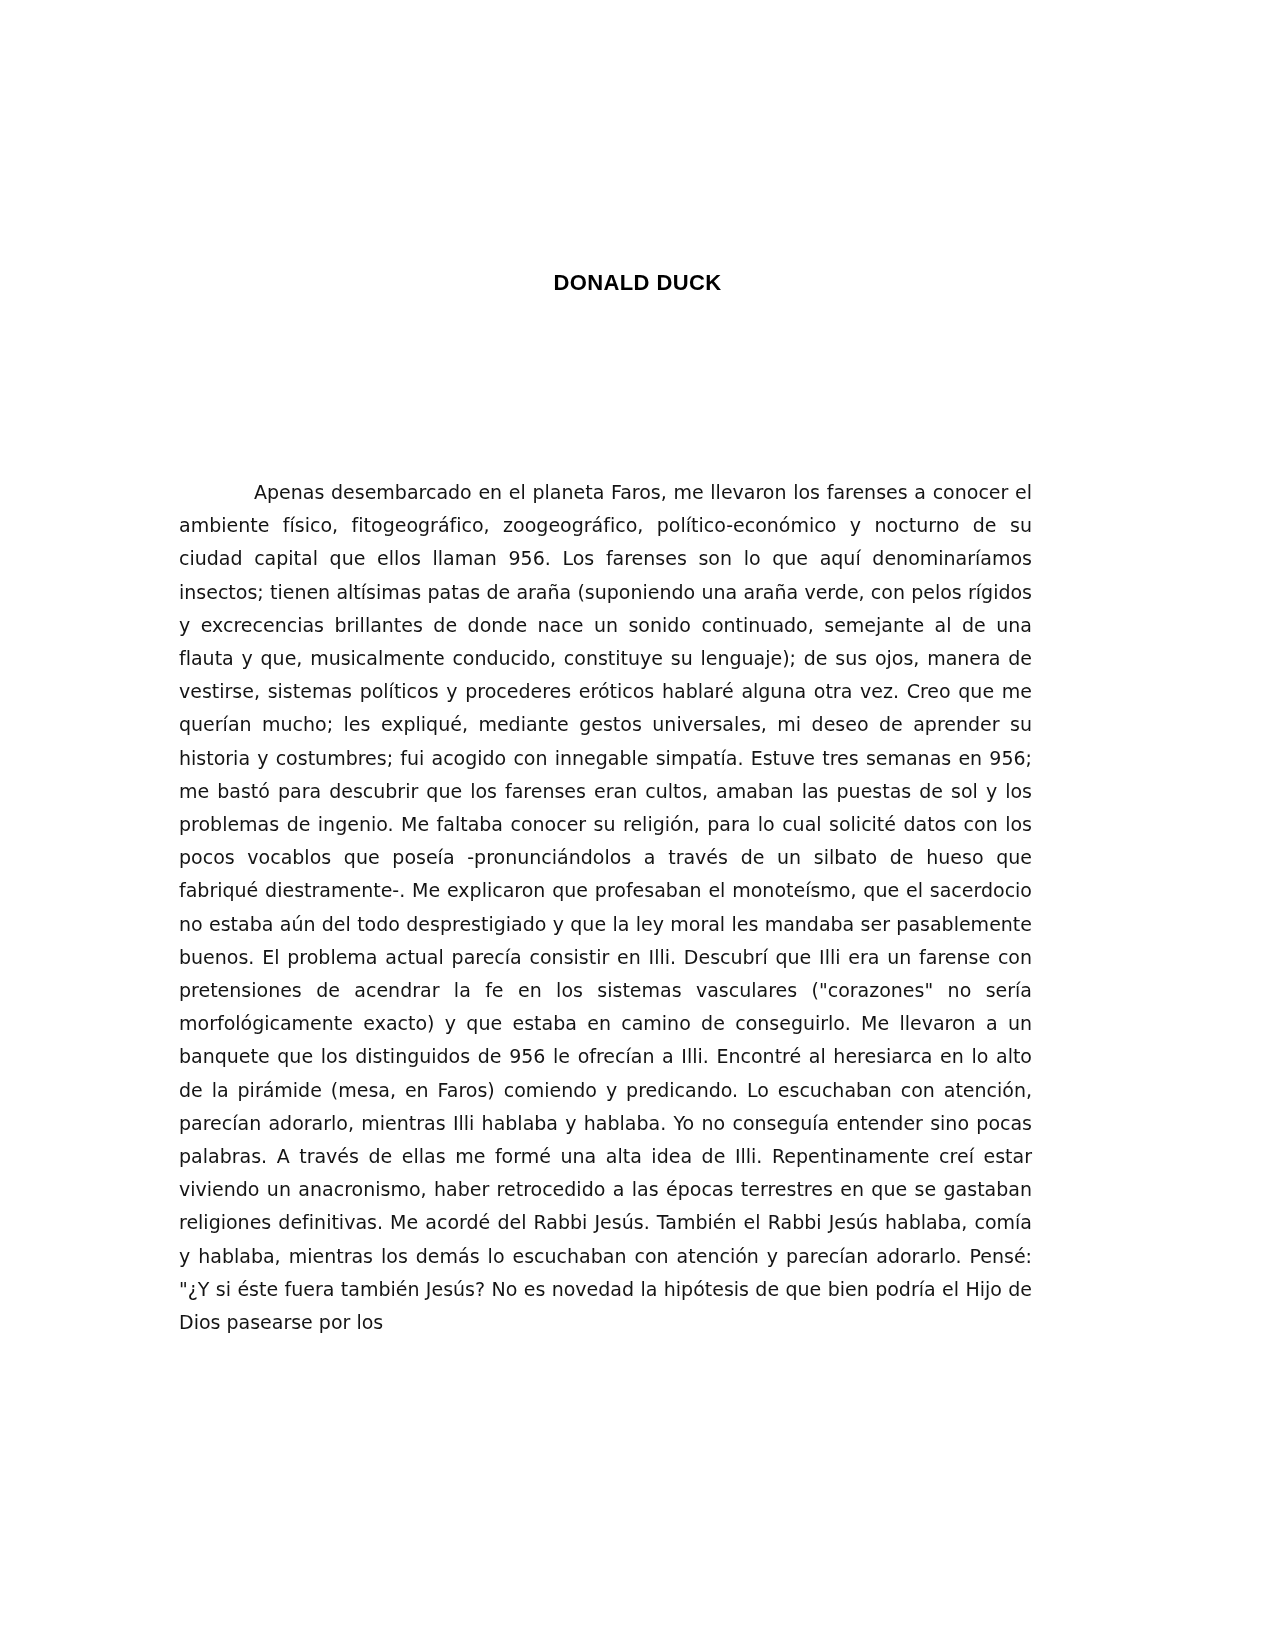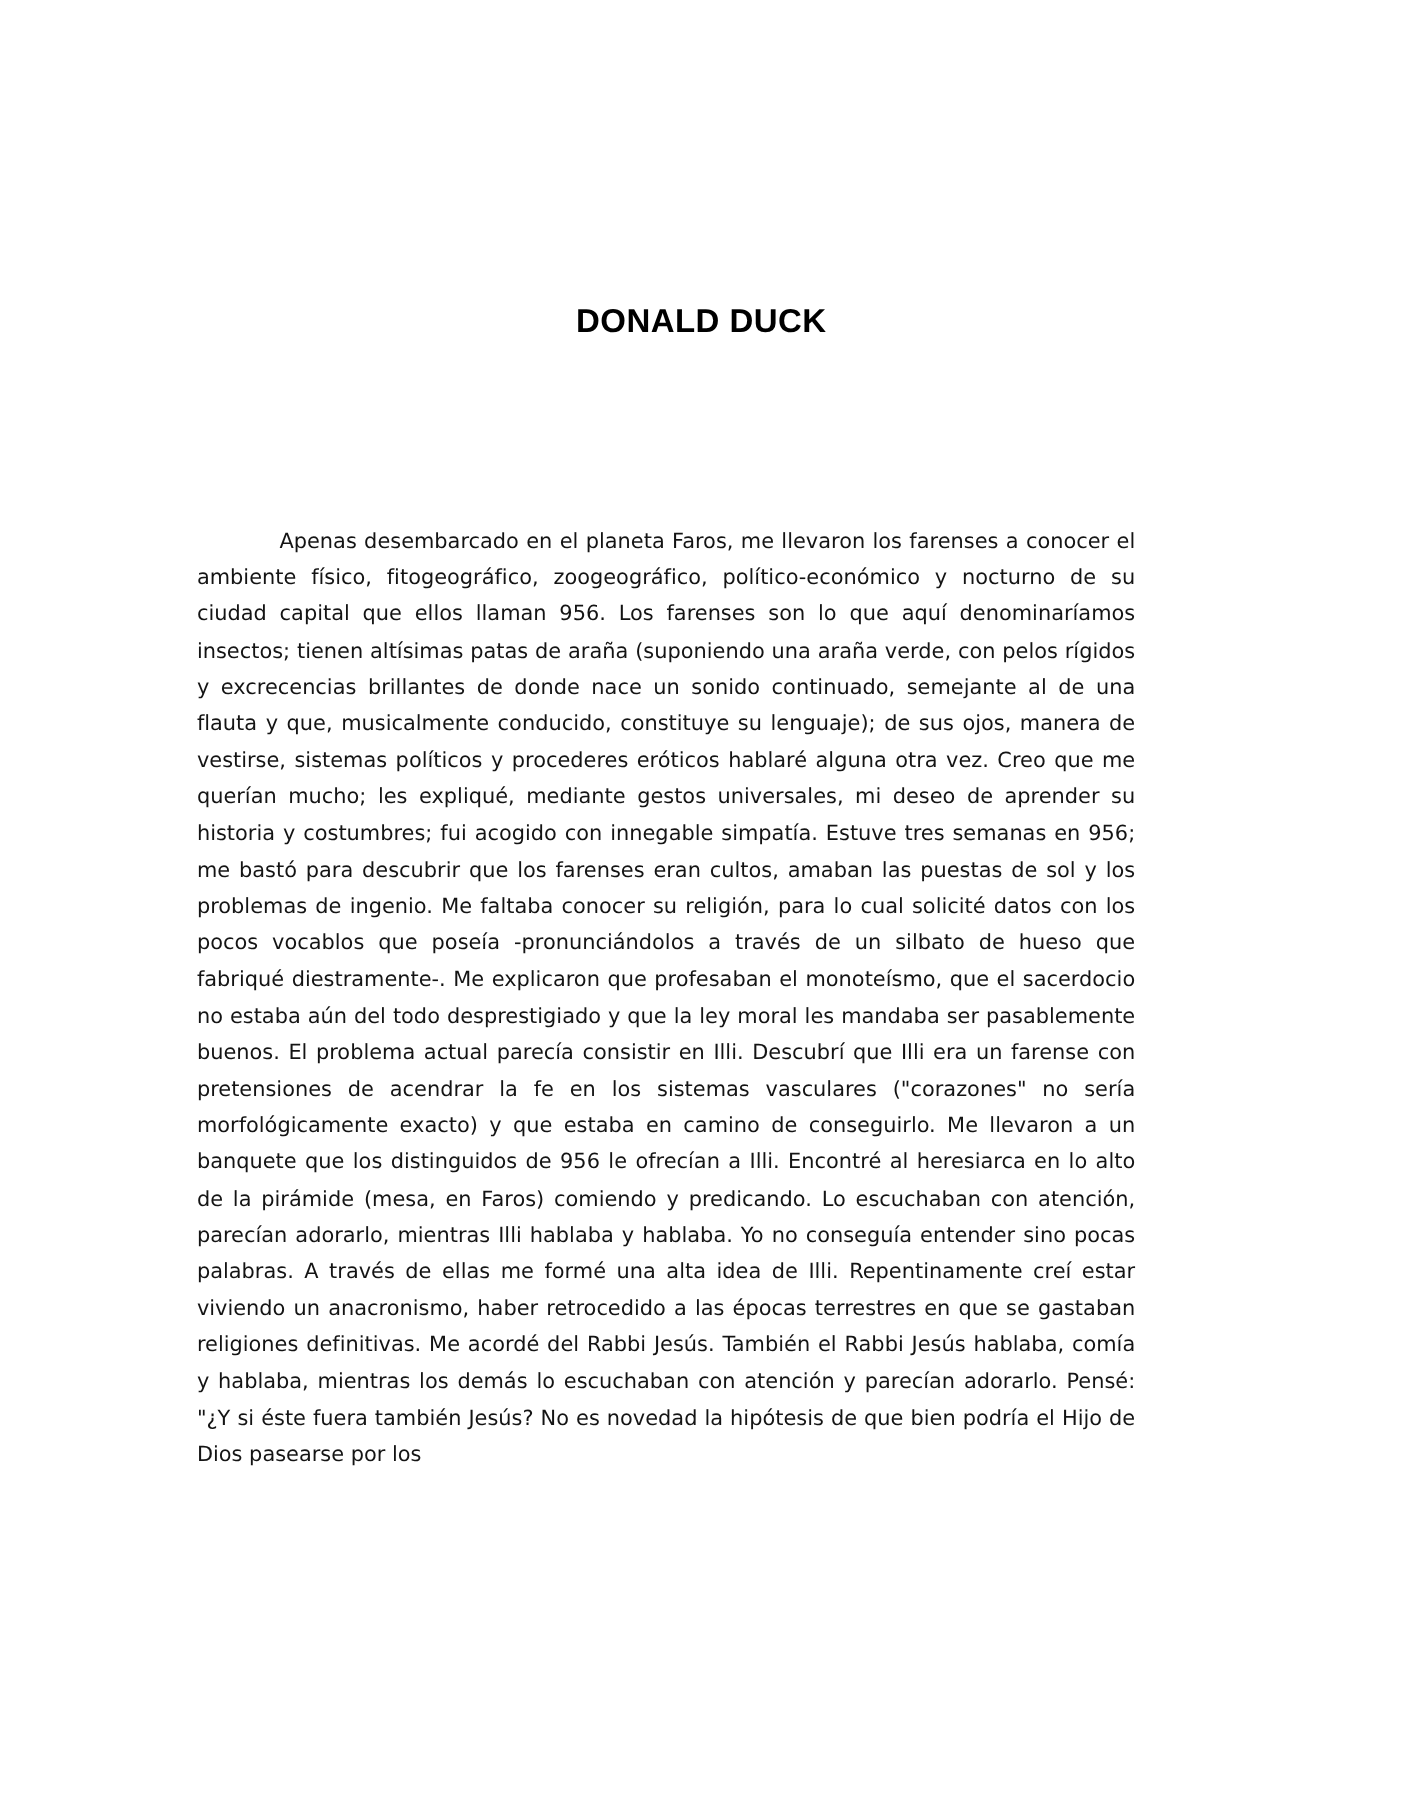--- a/index.html
+++ b/index.html
@@ -18,21 +18,21 @@
     box-sizing: border-box;
   }
   .doc-title {
     position: absolute;
     left: 0;
     right: 0;
     top: 255px;
     text-align: center;
     font-family: "Liberation Sans", "DejaVu Sans", sans-serif;
     font-weight: bold;
-    font-size: 30px;
+    font-size: 22px;
     letter-spacing: 0.4px;
     color: #000000;
     line-height: 1.2;
   }
   .body-block {
     position: absolute;
     left: 165px;
     top: 462px;
     width: 881px;
   }

